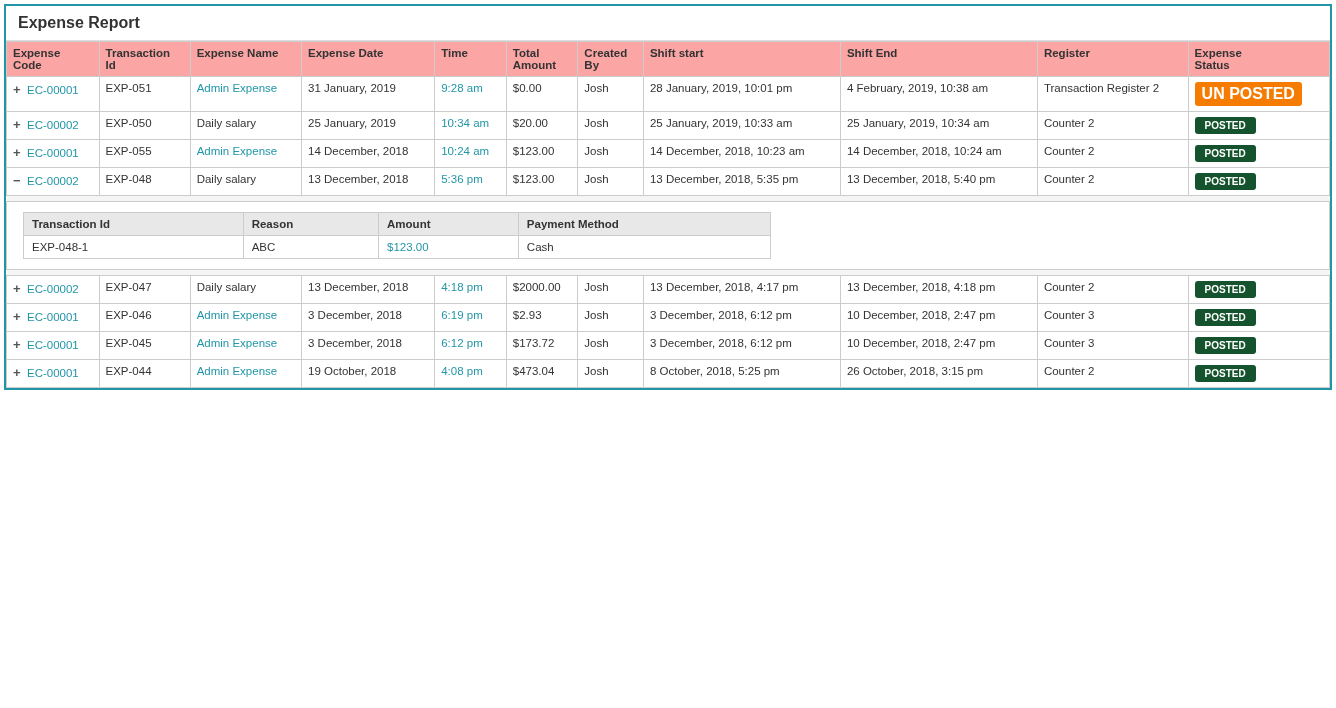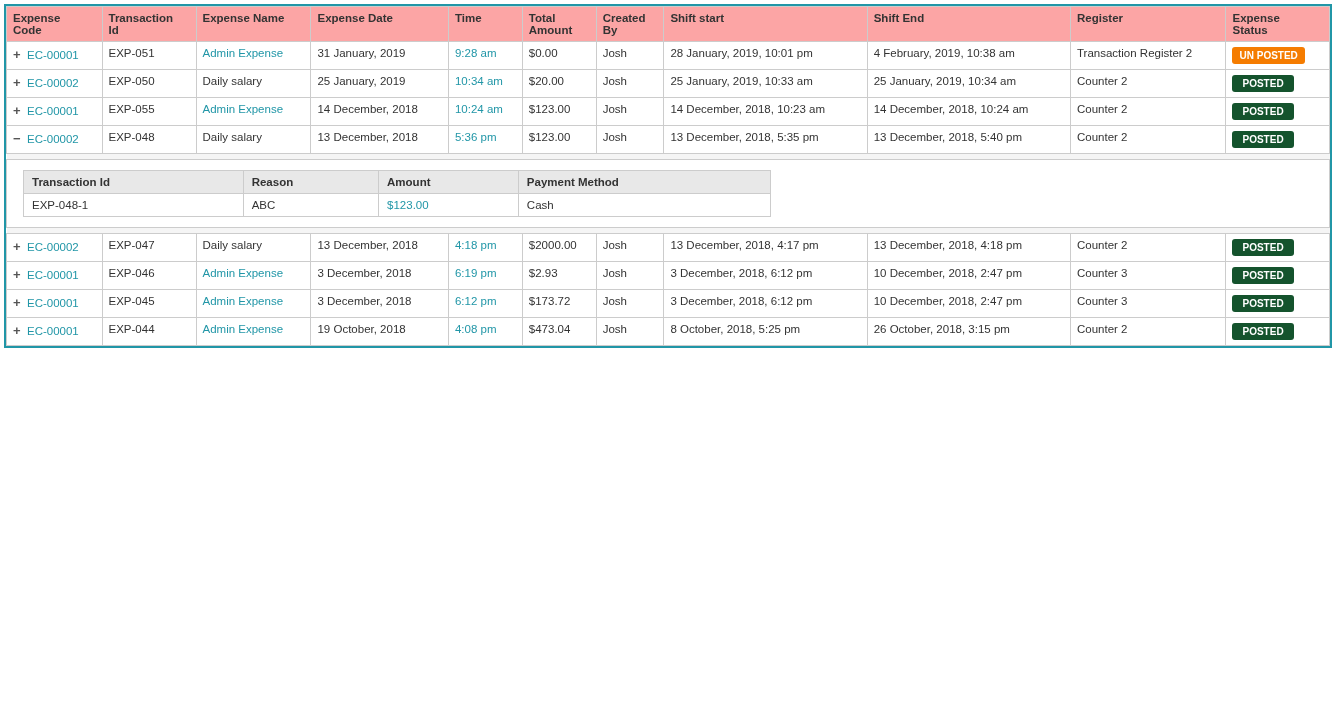--- a/index.html
+++ b/index.html
@@ -47,21 +47,21 @@
       cursor: pointer;
       font-weight: bold;
       font-size: 13px;
       user-select: none;
     }
     .badge-unposted {
       background: #f57c00;
       color: #fff;
       padding: 3px 7px;
       border-radius: 3px;
-      font-size: 10px;
+      font-size: 16px;
       font-weight: bold;
       display: inline-block;
       text-transform: uppercase;
     }
     .badge-posted {
       background: #14532d;
       color: #fff;
       padding: 3px 10px;
       border-radius: 3px;
       font-size: 10px;
@@ -84,20 +84,21 @@
       border: 1px solid #ccc;
       padding: 5px 8px;
       font-size: 11.5px;
     }
     .sub-amount { color: #2196a7; }
   </style>
 </head>
 <body>
 
 <div class="page-wrapper">
+  <div class="page-title">Expense Report</div>
   <table class="main-table">
     <thead>
       <tr>
         <th>Expense<br>Code</th>
         <th>Transaction<br>Id</th>
         <th>Expense Name</th>
         <th>Expense Date</th>
         <th>Time</th>
         <th>Total<br>Amount</th>
         <th>Created<br>By</th>

